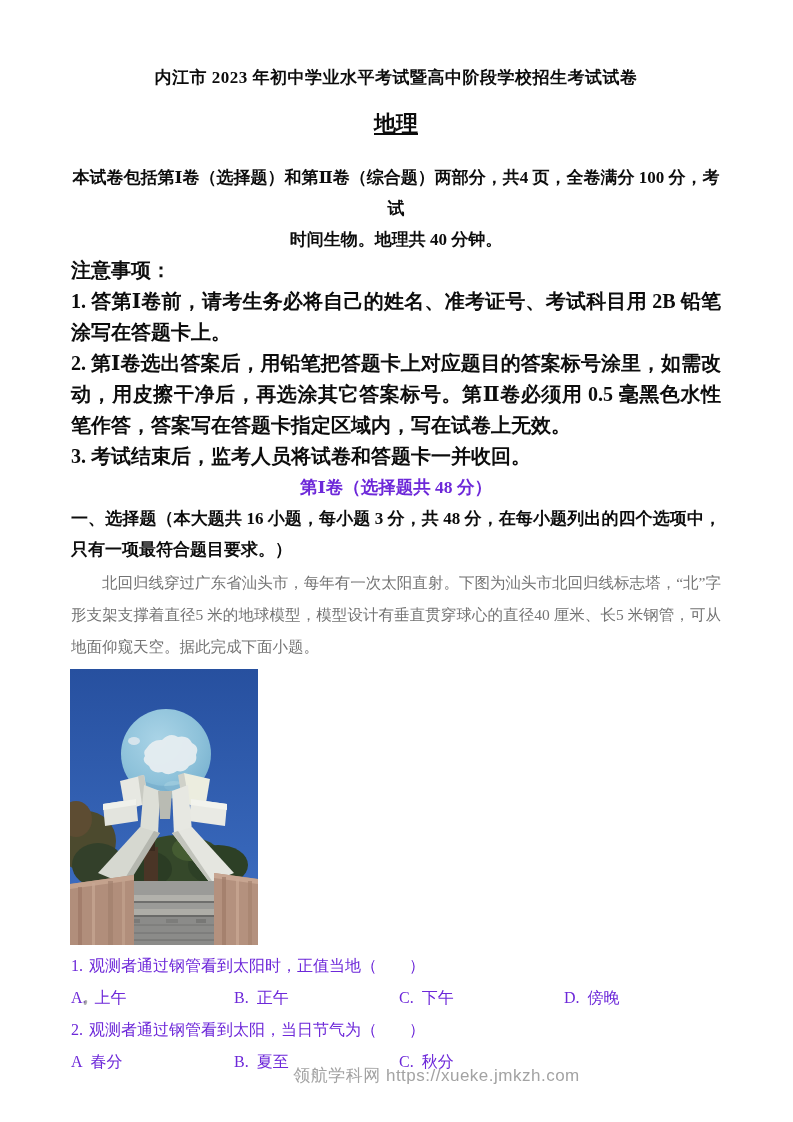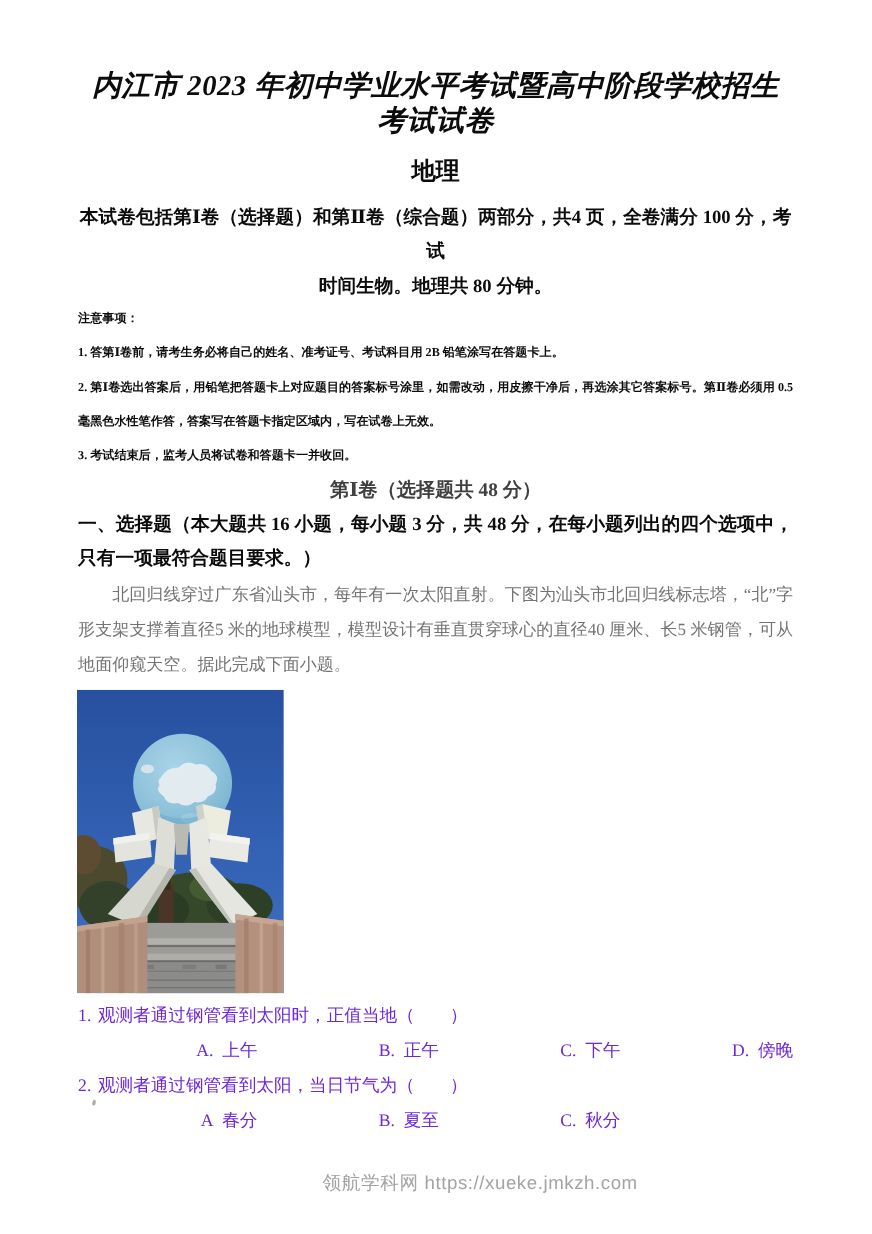--- a/index.html
+++ b/index.html
@@ -8,57 +8,57 @@
     background:#ffffff;
     position:relative;
     font-family:"Liberation Serif","DejaVu Serif",serif;
     color:#111;
     overflow:hidden;
   }
   .content{
     position:absolute;left:71px;top:0;width:650px;
   }
   .title{
-    margin-top:62px;font-size:26px;line-height:32px;
-    font-weight:bold;text-align:center;letter-spacing:0.5px;color:#0c0c0c;font-style:italic;
+    margin-top:62px;font-size:17px;line-height:32px;
+    font-weight:bold;text-align:center;letter-spacing:0.5px;color:#0c0c0c;
   }
   .subject{
     margin-top:14px;font-size:22px;line-height:32px;
+    font-weight:bold;text-align:center;color:#0c0c0c;text-decoration:underline;
+  }
+  .intro{
+    margin-top:22px;font-size:17px;line-height:31px;
     font-weight:bold;text-align:center;color:#0c0c0c;
   }
-  .intro{
-    margin-top:10px;font-size:17px;line-height:31px;
-    font-weight:bold;text-align:center;color:#0c0c0c;
-  }
   .notices{
-    font-size:11px;line-height:31px;font-weight:bold;color:#0c0c0c;
+    font-size:20px;line-height:31px;font-weight:bold;color:#0c0c0c;
   }
   .notices .item{text-align:justify;}
   .section-heading{
     font-size:17.5px;line-height:31px;font-weight:bold;
-    text-align:center;color:#404040;
+    text-align:center;color:#6d28d9;
   }
   .section-instruction{
     font-size:17px;line-height:31px;font-weight:bold;
     text-align:justify;color:#0c0c0c;
   }
   .passage{
     margin-top:2px;font-size:15.5px;line-height:32px;
     text-indent:2em;text-align:justify;color:#737373;
   }
   .figure{
     margin-top:6px;margin-left:-1px;width:188px;height:276px;
     display:block;
   }
   .qblock{margin-top:5px;font-size:16px;color:#6d28d9;}
   .q-stem{line-height:32px;}
   .q-num{margin-right:6px;}
   .opts{
     display:grid;grid-template-columns:163px 165px 165px auto;
-    line-height:32px;height:32px;text-align:right;
+    line-height:32px;height:32px;
   }
   .opt .letter{margin-right:8px;}
   .stray-mark{
     position:absolute;left:84px;top:1000px;width:3px;height:5px;
     background:#8a8a8a;border-radius:2px;transform:rotate(15deg);opacity:.7;
   }
   .footer{
     position:absolute;left:0;top:1064px;width:793px;
     text-align:center;font-size:17px;color:#a3a3a3;
     font-family:"Liberation Sans","DejaVu Sans",sans-serif;
@@ -70,21 +70,21 @@
 <body>
 
 <div class="content">
 
   <div class="title">内江市 2023 年初中学业水平考试暨高中阶段学校招生考试试卷</div>
 
   <div class="subject">地理</div>
 
   <div class="intro">
     <div>本试卷包括第Ⅰ卷（选择题）和第Ⅱ卷（综合题）两部分，共4 页，全卷满分 100 分，考试</div>
-    <div>时间生物。地理共 80 分钟。</div>
+    <div>时间生物。地理共 40 分钟。</div>
   </div>
 
   <div class="notices">
     <div>注意事项：</div>
     <div class="item">1. 答第Ⅰ卷前，请考生务必将自己的姓名、准考证号、考试科目用 2B 铅笔涂写在答题卡上。</div>
     <div class="item">2. 第Ⅰ卷选出答案后，用铅笔把答题卡上对应题目的答案标号涂里，如需改动，用皮擦干净后，再选涂其它答案标号。第Ⅱ卷必须用 0.5 毫黑色水性笔作答，答案写在答题卡指定区域内，写在试卷上无效。</div>
     <div class="item">3. 考试结束后，监考人员将试卷和答题卡一并收回。</div>
   </div>
 
   <div class="section-heading">第Ⅰ卷（选择题共 48 分）</div>

